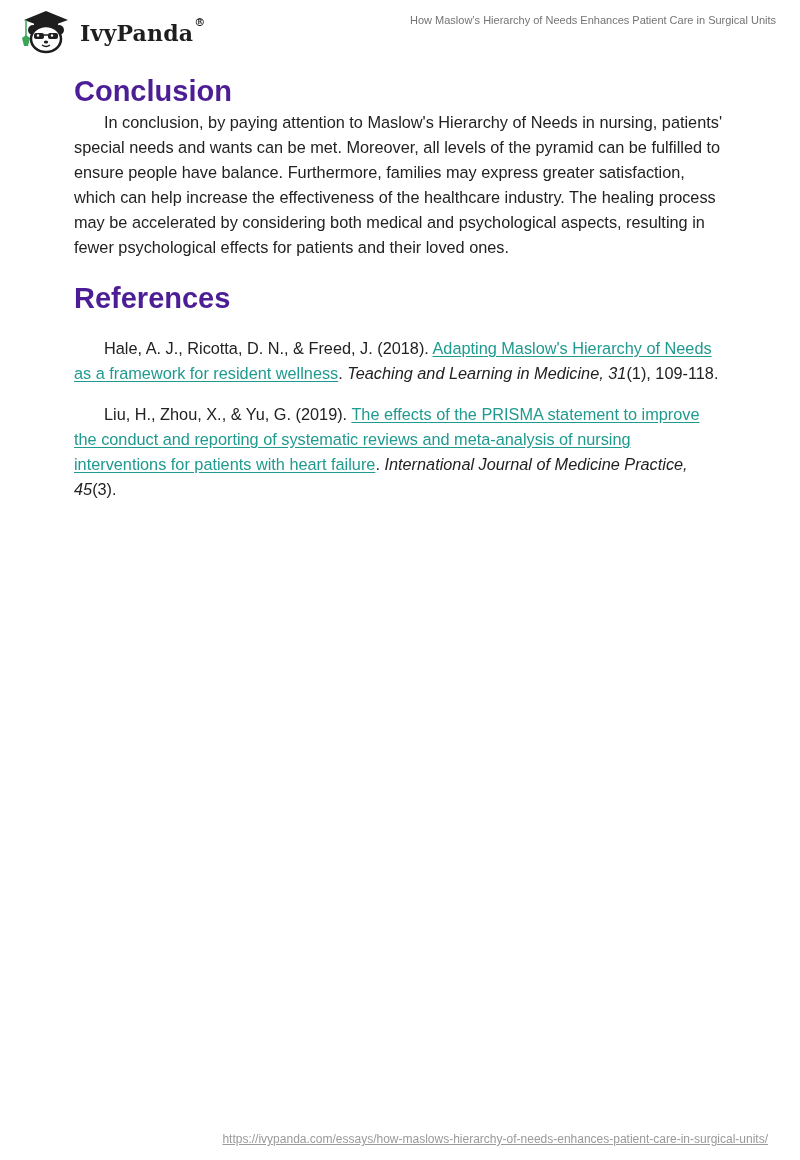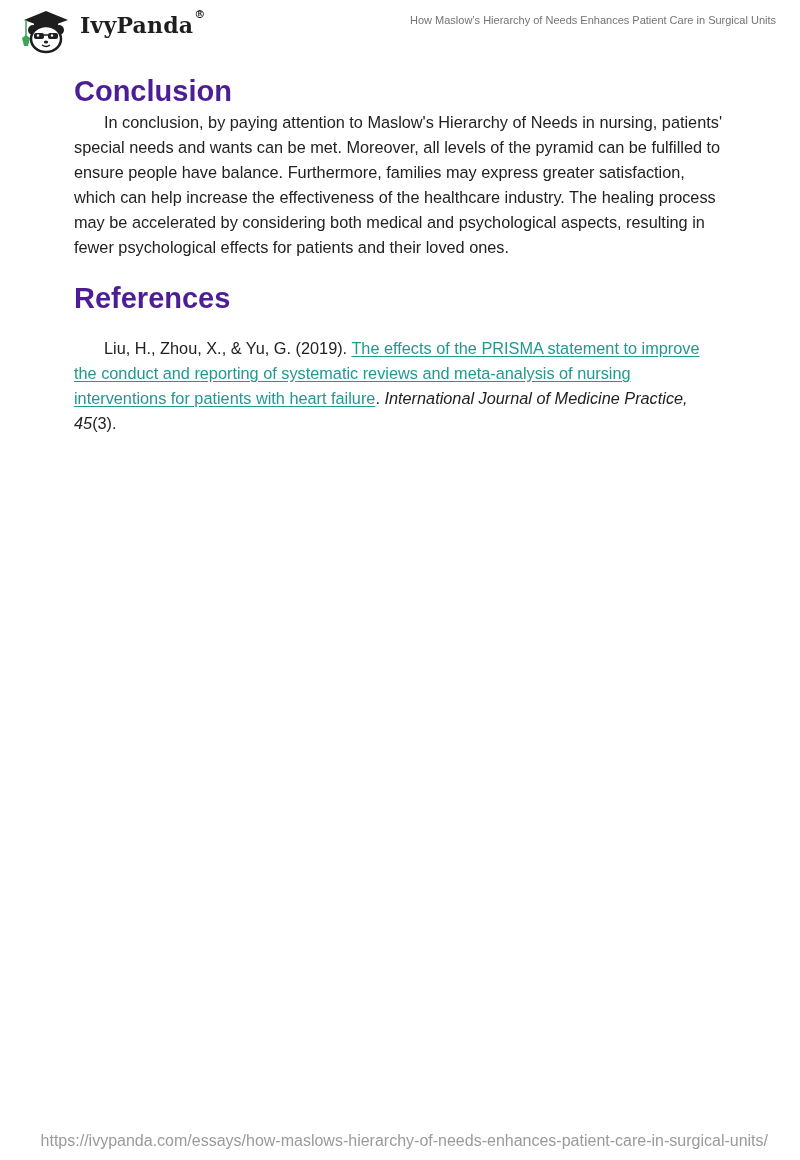--- a/index.html
+++ b/index.html
@@ -19,20 +19,21 @@
       position: absolute;
       left: 0; top: 0;
       width: 800px;
       height: 60px;
     }
     .logo {
       position: absolute;
       left: 16px;
       top: 8px;
       display: flex;
+      align-items: center;
     }
     .logo-icon {
       width: 62px;
       height: 46px;
       display: block;
     }
     .logo-text {
       font-family: "DejaVu Serif", serif;
       font-weight: bold;
       font-size: 22px;
@@ -86,23 +87,24 @@
     a.ref-link {
       color: #1f9a8e;
       text-decoration: underline;
       text-underline-offset: 2px;
     }
     .it { font-style: italic; }
     .footer-url {
       position: absolute;
       right: 32px;
       top: 1132px;
-      font-size: 16px;
+      font-size: 12px;
       color: #9a9a9a;
       white-space: nowrap;
+      text-decoration: underline;
     }
   </style>
 </head>
 <body>
 
 <div class="header">
   <div class="logo">
     <svg class="logo-icon" viewBox="0 0 62 46">
 
       <polygon points="8,12 30,3 52,12 30,20" fill="#1e1e1e"></polygon>
@@ -129,17 +131,18 @@
   </div>
   <div class="doc-title">How Maslow’s Hierarchy of Needs Enhances Patient Care in Surgical Units</div>
 </div>
 
 <div class="content">
   <h2 class="h-conclusion">Conclusion</h2>
   <p class="para-conclusion">In conclusion, by paying attention to Maslow's Hierarchy of Needs in nursing, patients' special needs and wants can be met. Moreover, all levels of the pyramid can be fulfilled to ensure people have balance. Furthermore, families may express greater satisfaction, which can help increase the effectiveness of the healthcare industry. The healing process may be accelerated by considering both medical and psychological aspects, resulting in fewer psychological effects for patients and their loved ones.</p>
 
   <h2 class="h-references">References</h2>
 
+  <p class="ref ref-first"><span>Hale, A. J., Ricotta, D. N., &amp; Freed, J. (2018). </span><a class="ref-link">Adapting Maslow's Hierarchy of Needs as a framework for resident wellness</a><span>. </span><span class="it">Teaching and Learning in Medicine, 31</span><span>(1), 109-118.</span></p>
 
   <p class="ref"><span>Liu, H., Zhou, X., &amp; Yu, G. (2019). </span><a class="ref-link">The effects of the PRISMA statement to improve the conduct and reporting of systematic reviews and meta-analysis of nursing interventions for patients with heart failure</a><span>. </span><span class="it">International Journal of Medicine Practice, </span><span class="it">45</span><span>(3).</span></p>
 </div>
 
 <div class="footer-url">https://ivypanda.com/essays/how-maslows-hierarchy-of-needs-enhances-patient-care-in-surgical-units/</div>
 
 </body></html>

